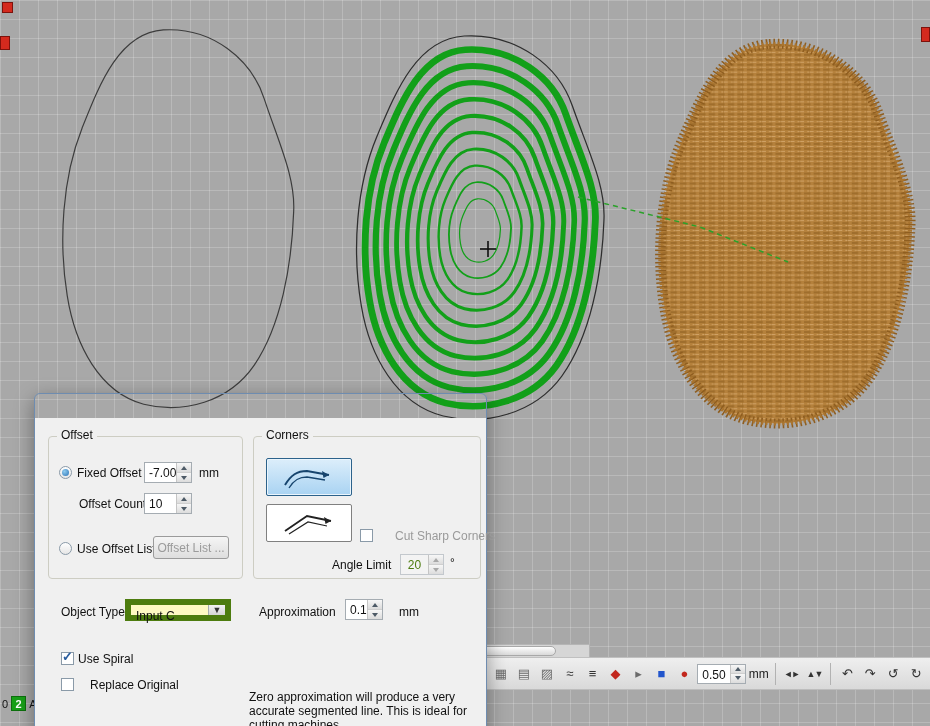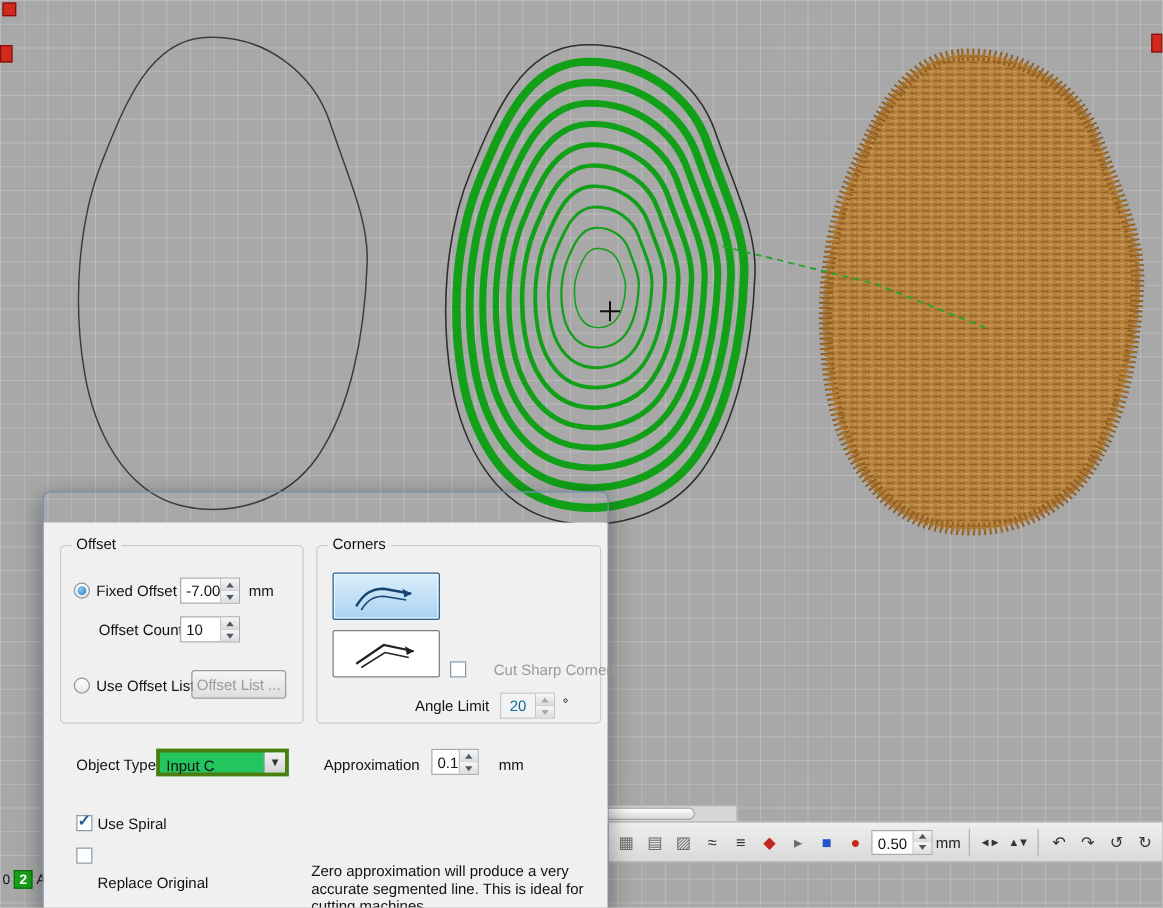--- a/index.html
+++ b/index.html
@@ -34,41 +34,41 @@
   .tb-icon { width:21px; height:21px; display:flex; align-items:center; justify-content:center; font-size:13px; color:#666; border:1px solid transparent; border-radius:2px; }
   .c-gray { color:#6b6b6b; } .c-red { color:#c2271d; } .c-blue { color:#2255cc; } .c-dark { color:#333; }
   .tb-sep { width:1px; height:22px; background:#b2b2b2; margin:0 3px; }
   .tb-mm { color:#222; }
   .small-glyph { font-size:9px; letter-spacing:-1px; }
 
   
   .textbox { display:flex; border:1px solid #a5acb2; background:#fff; height:21px; align-items:stretch; }
   .textbox .val { flex:1; padding:1px 4px 0 4px; font-size:12px; line-height:18px; overflow:hidden; }
   .textbox.disabled { background:#f3f3f3; border-color:#c3c8cd; }
-  .textbox.disabled .val { color:#0369a1; }
+  .textbox.disabled .val { color:#4d7c0f; }
   .spin { width:15px; display:flex; flex-direction:column; border-left:1px solid #c5c5c5; }
   .spin .sb { flex:1; background:linear-gradient(#f7f7f7,#dcdcdc); display:flex; align-items:center; justify-content:center; border-bottom:1px solid #cfcfcf; }
   .spin .sb:last-child { border-bottom:none; }
   .arr-up { width:0; height:0; border-left:3px solid transparent; border-right:3px solid transparent; border-bottom:4px solid #4d5a66; }
   .arr-dn { width:0; height:0; border-left:3px solid transparent; border-right:3px solid transparent; border-top:4px solid #4d5a66; }
   .disabled .arr-up { border-bottom-color:#a8a8a8; }
   .disabled .arr-dn { border-top-color:#a8a8a8; }
 
   .radio { width:13px; height:13px; border-radius:50%; border:1px solid #8a9aa8; background:linear-gradient(#fefefe,#e6e6e6); position:absolute; }
   .radio.checked::after { content:""; position:absolute; left:2px; top:2px; right:2px; bottom:2px; border-radius:50%;
     background:radial-gradient(circle at 35% 35%, #8ecbf0, #2a72b5); }
   .checkbox { width:13px; height:13px; border:1px solid #8a9aa8; background:#fff; position:absolute; }
   .checkbox.checked::after { content:"✓"; position:absolute; left:0px; top:-4px; color:#2a5d9e; font-weight:bold; font-size:13px; }
   .ctl-label { position:absolute; white-space:nowrap; }
   .ctl-label.disabled { color:#9a9a9a; }
 
   .btn { position:absolute; border:1px solid #9b9b9b; border-radius:3px; background:linear-gradient(#f5f5f5,#dedede); font-size:12px; display:flex; align-items:center; justify-content:center; }
   .btn.disabled { color:#9b9b9b; }
 
-  .combo { position:absolute; display:flex; height:22px; border:3px solid #4d7c0f; background:#22c55e; align-items:stretch; }
+  .combo { position:absolute; display:flex; height:22px; border:6px solid #4d7c0f; background:#fef9c3; align-items:stretch; }
   .combo .cval { flex:1; padding:2px 5px 0 5px; line-height:18px; }
   .combo .cbtn { width:17px; background:linear-gradient(#f2f2f2,#d5d5d5); border-left:1px solid #a5acb2; display:flex; align-items:center; justify-content:center; font-size:9px; color:#333; }
 
   
   .dialog { position:absolute; left:34px; top:393px; width:453px; height:346px; z-index:30;
     border:1px solid #6e8cb0; border-radius:6px 6px 0 0; box-shadow:0 6px 20px rgba(0,0,0,0.38); background:transparent; }
   .titlebar { height:24px; border-radius:5px 5px 0 0; border-bottom:1px solid #9db7d3;
     background:linear-gradient(rgba(228,241,252,0.88), rgba(188,213,237,0.88));
     display:flex; align-items:center; padding-left:18px; color:#151515; }
   .dialog-body { position:absolute; left:0; top:24px; right:0; bottom:0; background:#f0f0f0; }
@@ -271,20 +271,20 @@
               <span class="arr-dn"></span>
             </div>
         </div>
       </div>
       <span class="ctl-label" style="left:364px; top:187px;">mm</span>
 
       <span class="checkbox checked" style="left:26px; top:234px;"></span>
       <span class="ctl-label" style="left:43px; top:234px;">Use Spiral</span>
 
       <span class="checkbox" style="left:26px; top:260px;"></span>
-      <span class="ctl-label" style="left:43px; top:260px;margin-top:21px;">Replace Original</span>
+      <span class="ctl-label" style="left:55px; top:260px;">Replace Original</span>
 
       <div class="note" style="left:214px; top:272px;">Zero approximation will produce a very accurate segmented line. This is ideal for cutting machines.</div>
 
     </div>
   </div>
 
 </div>
 
 </body></html>

